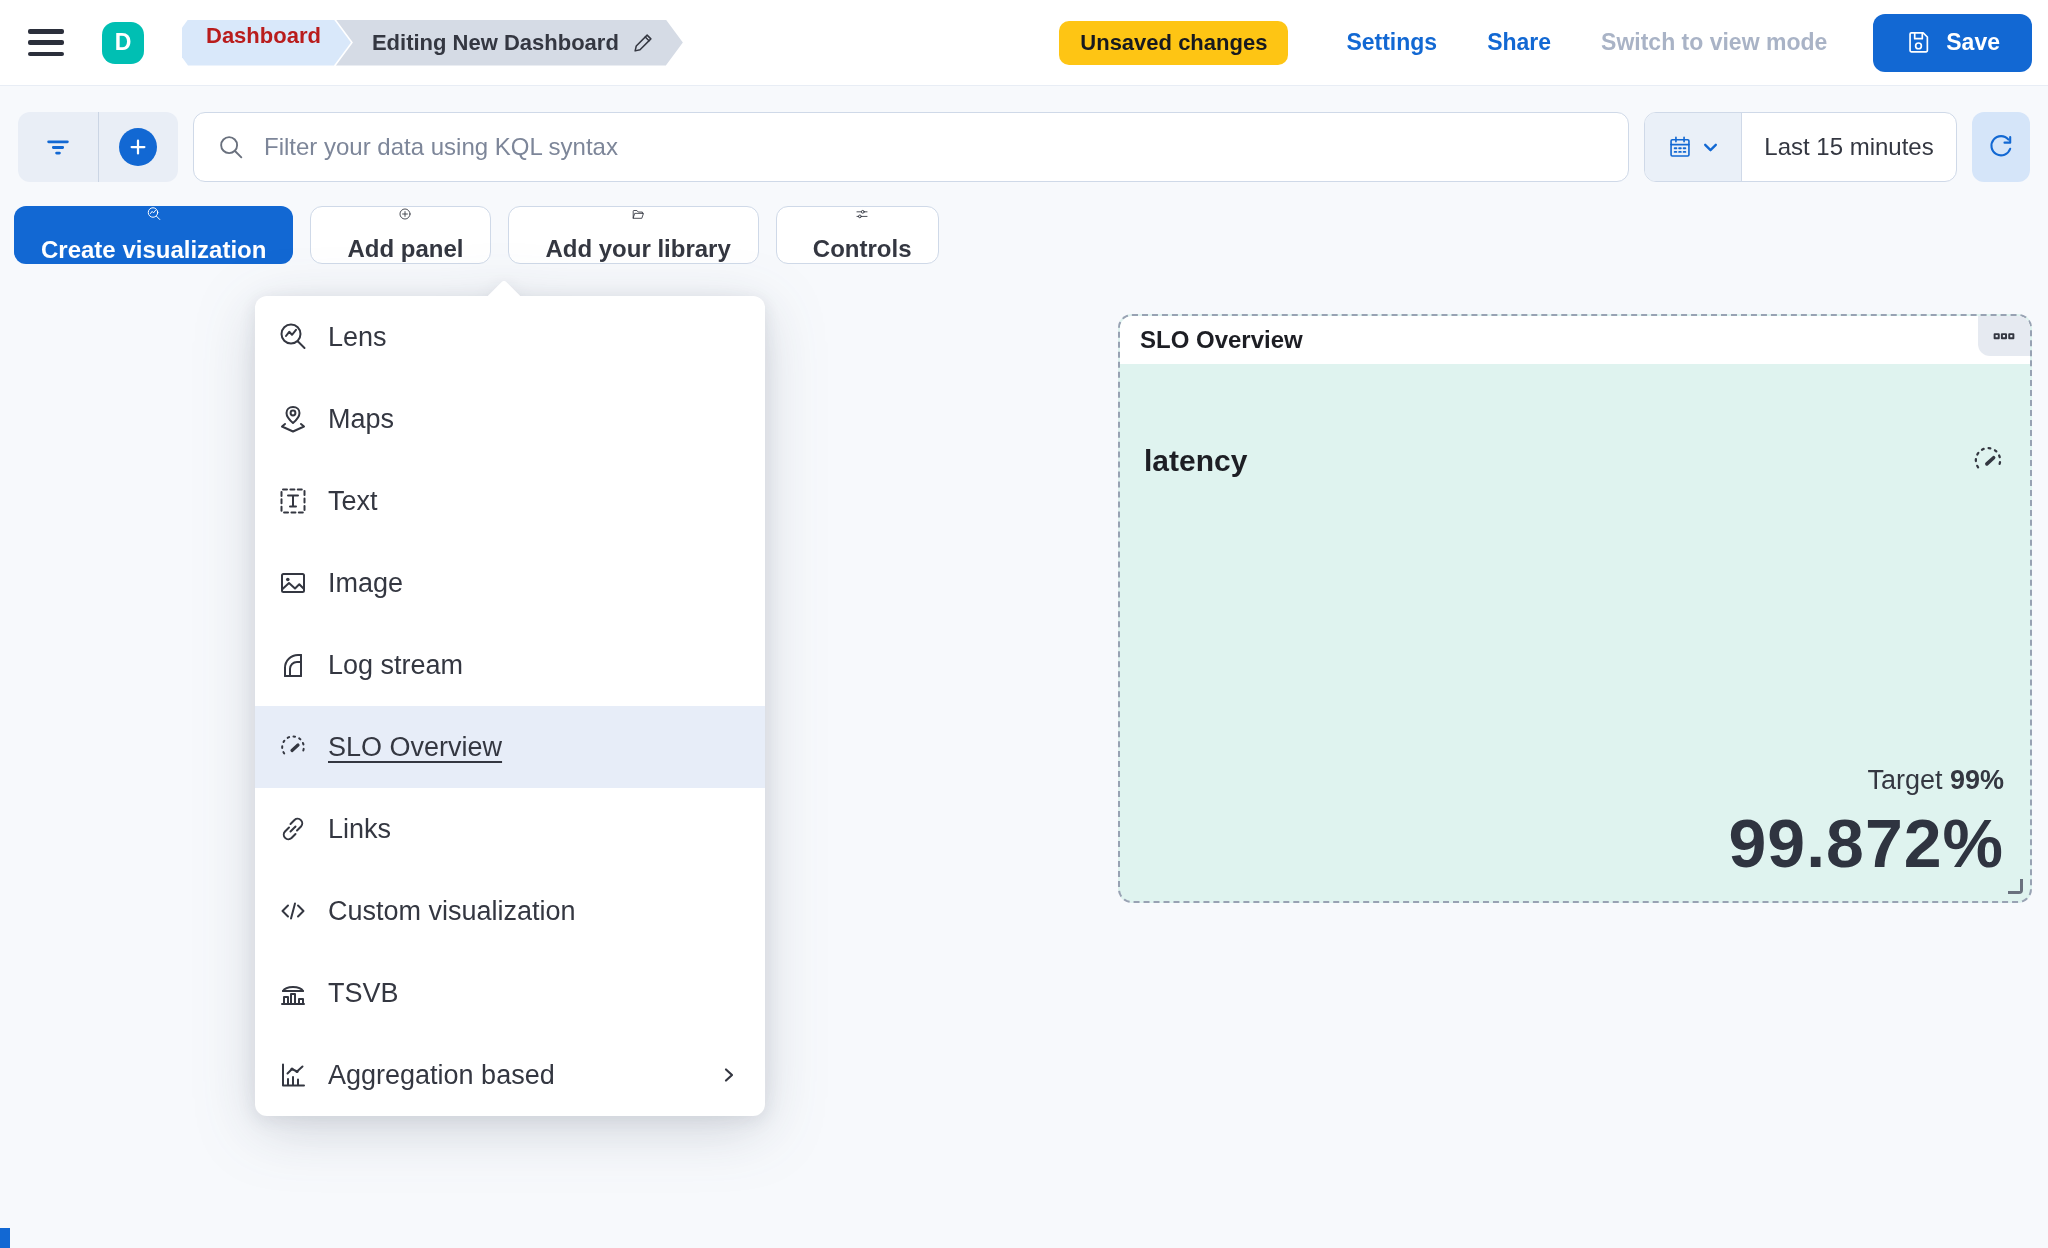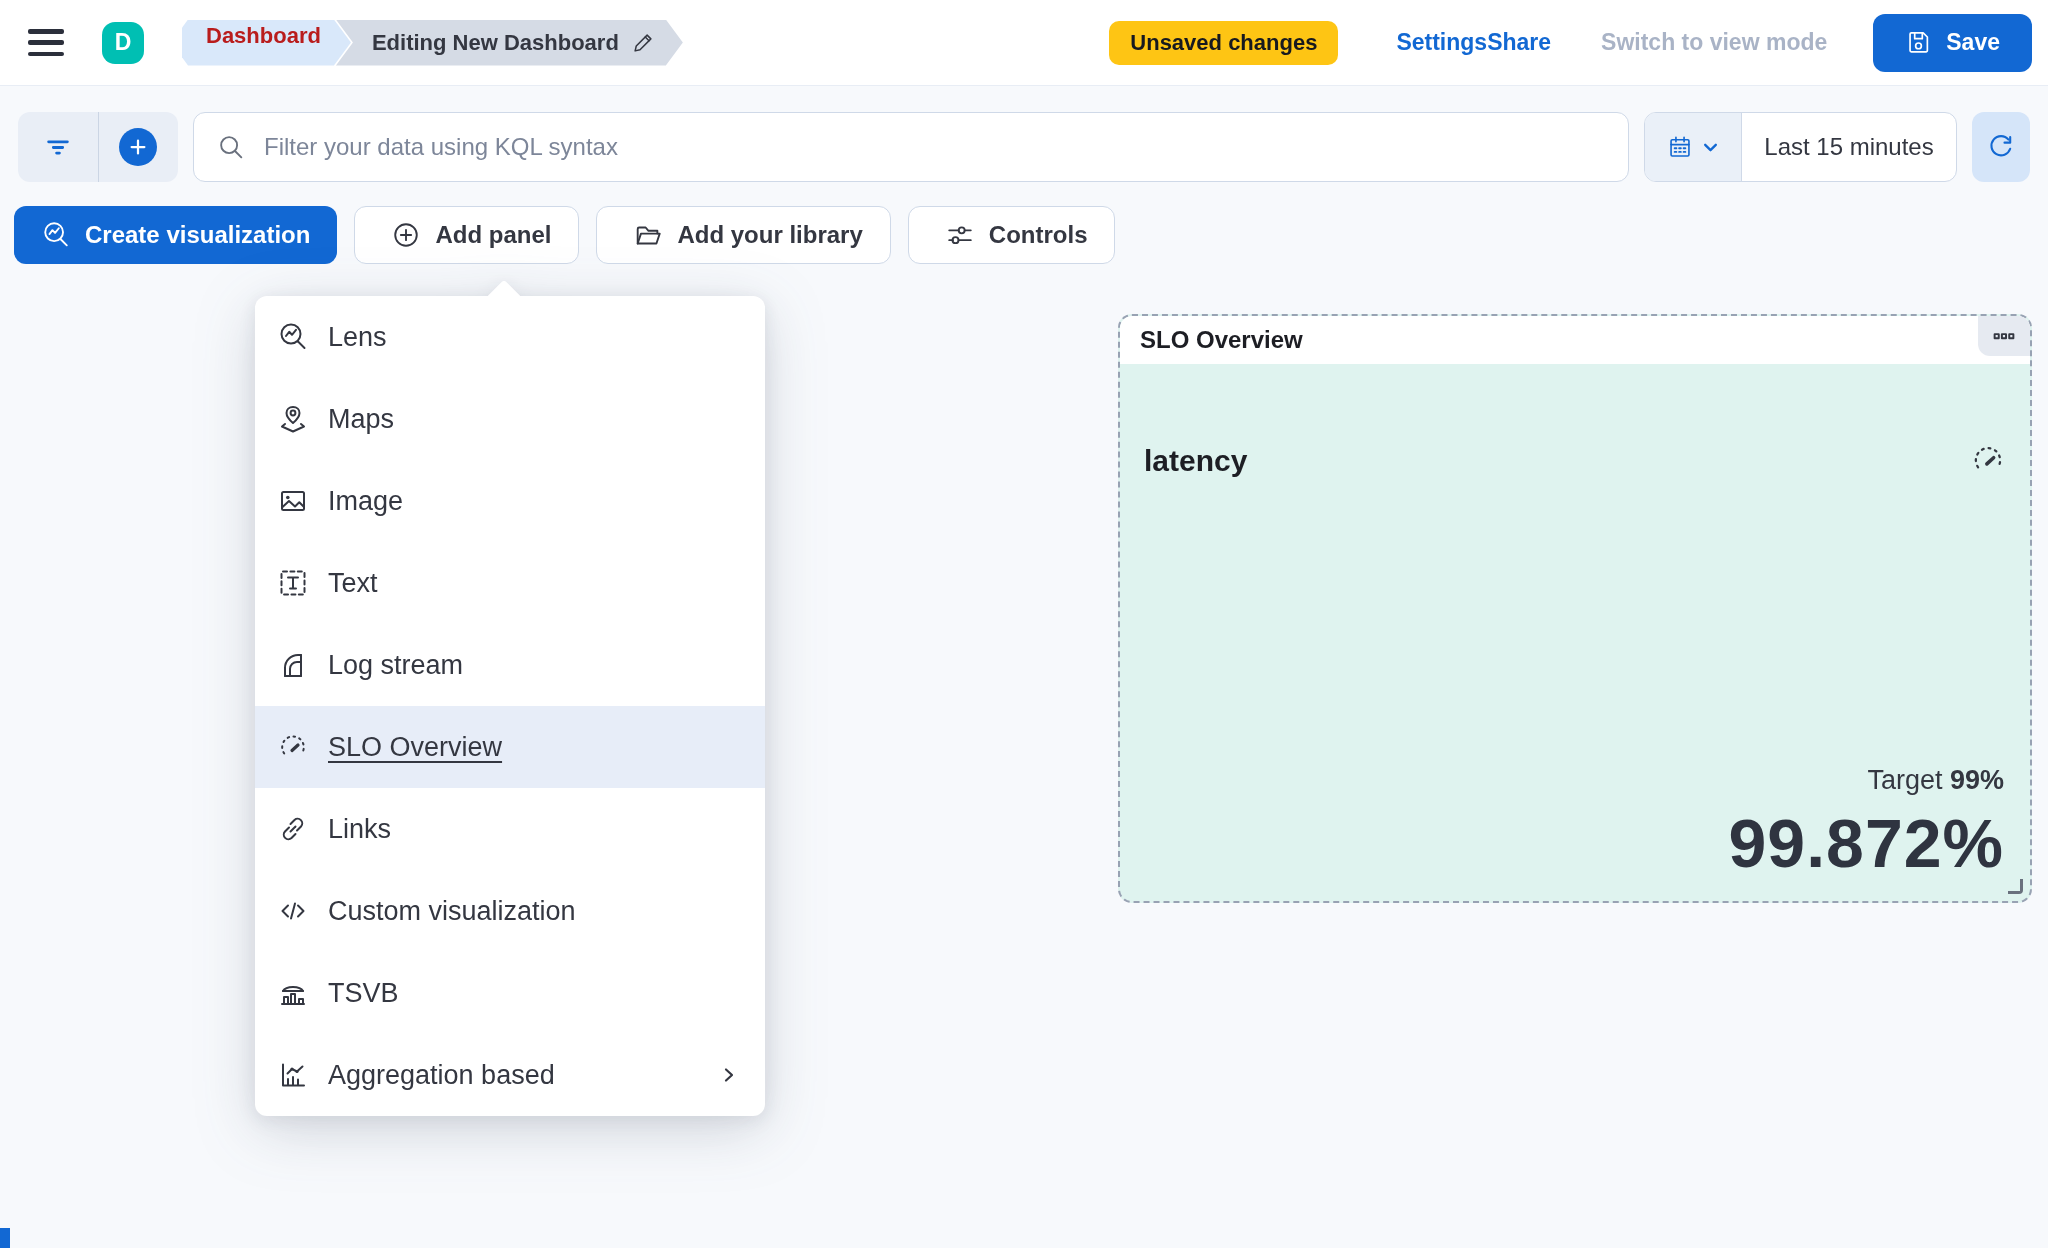--- a/index.html
+++ b/index.html
@@ -34,21 +34,21 @@
     background:#D5DBE5; color:#343741; padding:0 28px 0 36px; margin-left:-15px;
     clip-path:polygon(0 0, calc(100% - 17px) 0, 100% 50%, calc(100% - 17px) 100%, 0 100%, 17px 50%);
   }
   .crumb.last svg { margin-left:12px; }
   .badge {
     margin-left:auto; background:#FEC514; color:#17191F; border-radius:10px;
     height:44px; display:flex; align-items:center; padding:0 21px; font-size:22px; font-weight:700;
   }
   .top-link { font-size:23px; font-weight:600; color:#1268D3; cursor:pointer; }
   .top-link.settings { margin-left:58px; }
-  .top-link.share { }
+  .top-link.share { margin-left:50px; }
   .top-link.muted { color:#A9B3C6; margin-left:50px; cursor:default; }
   .save-btn {
     margin-left:46px; height:58px; background:#1268D3; border:none; border-radius:12px;
     color:#fff; font-size:23px; font-weight:600; font-family:inherit;
     display:flex; align-items:center; gap:14px; padding:0 32px; cursor:pointer;
   }
   .save-btn svg { stroke:#fff; }
 
   
   .querybar { margin-top:26px; padding:0 18px; display:flex; gap:15px; height:70px; }
@@ -67,21 +67,21 @@
   .date-left { width:97px; background:#EAF0F8; border-right:1px solid #CFD9E8; display:flex; align-items:center; justify-content:center; gap:9px; cursor:pointer; }
   .date-left svg { stroke:#1268D3; }
   .date-right { flex:1; display:flex; align-items:center; justify-content:center; font-size:24px; color:#343741; cursor:pointer; }
   .refresh-btn { width:58px; background:#D5E5F9; border:none; border-radius:12px; display:flex; align-items:center; justify-content:center; cursor:pointer; }
   .refresh-btn svg { stroke:#1268D3; stroke-width:2.4; }
 
   
   .actionbar { margin-top:24px; padding:0 14px; display:flex; gap:17px; height:58px; }
   .abtn {
     border-radius:12px; font-size:24px; font-weight:600; font-family:inherit;
-    display:flex; align-items:center; gap:14px; padding:0 27px; cursor:pointer;
+    display:flex; align-items:center; gap:14px; padding:0 27px; cursor:pointer;flex-direction:column;
   }
   .abtn.primary { background:#1268D3; color:#fff; border:none; }
   .abtn.primary svg { stroke:#fff; }
   .abtn.secondary { background:#fff; color:#343741; border:1px solid #CFD9E8;padding-left:36px; }
 
   
   .menu-wrap { position:absolute; left:255px; top:296px; width:510px; z-index:5; filter:drop-shadow(0 14px 30px rgba(55,65,90,.18)) drop-shadow(0 3px 8px rgba(55,65,90,.10)); }
   .menu-notch { position:absolute; left:236px; top:-11px; width:26px; height:26px; background:#fff; transform:rotate(45deg); border-radius:4px; }
   .menu { background:#fff; border-radius:12px; overflow:hidden; }
   .menu-item { height:82px; display:flex; align-items:center; padding-left:22px; gap:19px; font-size:27px; color:#343741; cursor:pointer; }
@@ -345,29 +345,29 @@
         <span class="mi-label">Lens</span>
       </div>
       <div class="menu-item">
         <svg class="ic mi-icon">
           <use href="#maps-icon"></use>
         </svg>
         <span class="mi-label">Maps</span>
       </div>
       <div class="menu-item">
         <svg class="ic mi-icon">
+          <use href="#text-icon"></use>
+        </svg>
+        <span class="mi-label">Text</span>
+      </div>
+      <div class="menu-item">
+        <svg class="ic mi-icon">
           <use href="#image-icon"></use>
         </svg>
         <span class="mi-label">Image</span>
-      </div>
-      <div class="menu-item">
-        <svg class="ic mi-icon">
-          <use href="#text-icon"></use>
-        </svg>
-        <span class="mi-label">Text</span>
       </div>
       <div class="menu-item">
         <svg class="ic mi-icon">
           <use href="#log-stream-icon"></use>
         </svg>
         <span class="mi-label">Log stream</span>
       </div>
       <div class="menu-item selected">
         <svg class="ic mi-icon">
           <use href="#slo-gauge-icon"></use>

